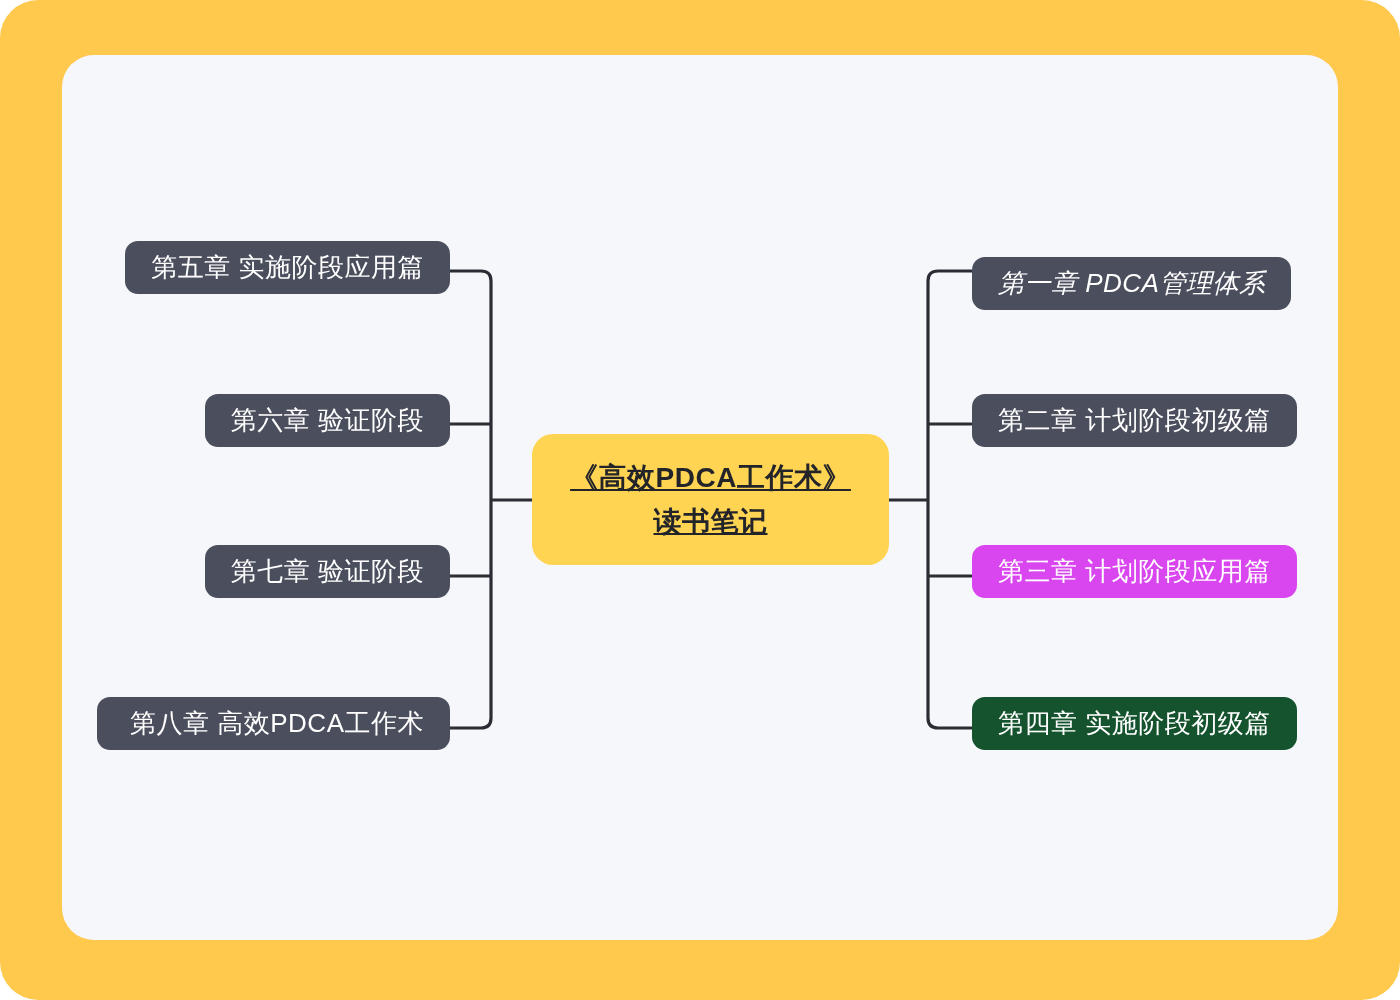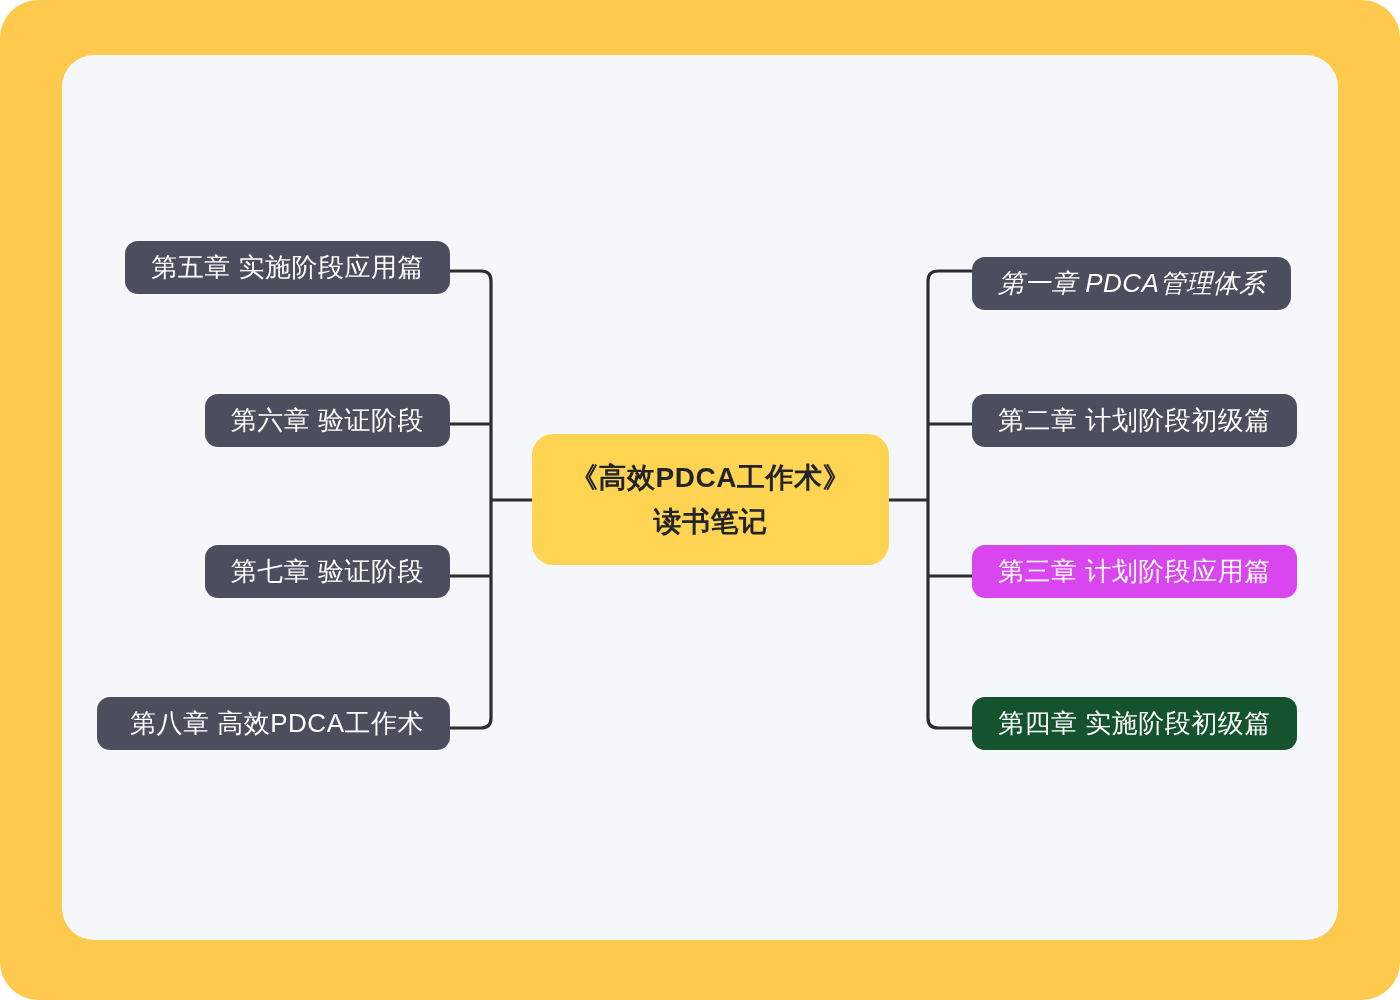--- a/index.html
+++ b/index.html
@@ -75,20 +75,21 @@
     width: 357px;
     height: 131px;
     background: #FFD452;
     border-radius: 21px;
     color: #23242A;
     font-size: 28px;
     font-weight: bold;
     line-height: 44px;
     flex-direction: column;
     letter-spacing: 0.5px;
+    text-decoration: underline;
   }
 
   
   .node-right { left: 972px; }
   
   .node-left  { right: 950px; }   
 
   #node-ch1 { top: 257px; font-style: italic; }
   #node-ch2 { top: 394px; }
   #node-ch3 { top: 545px; }

